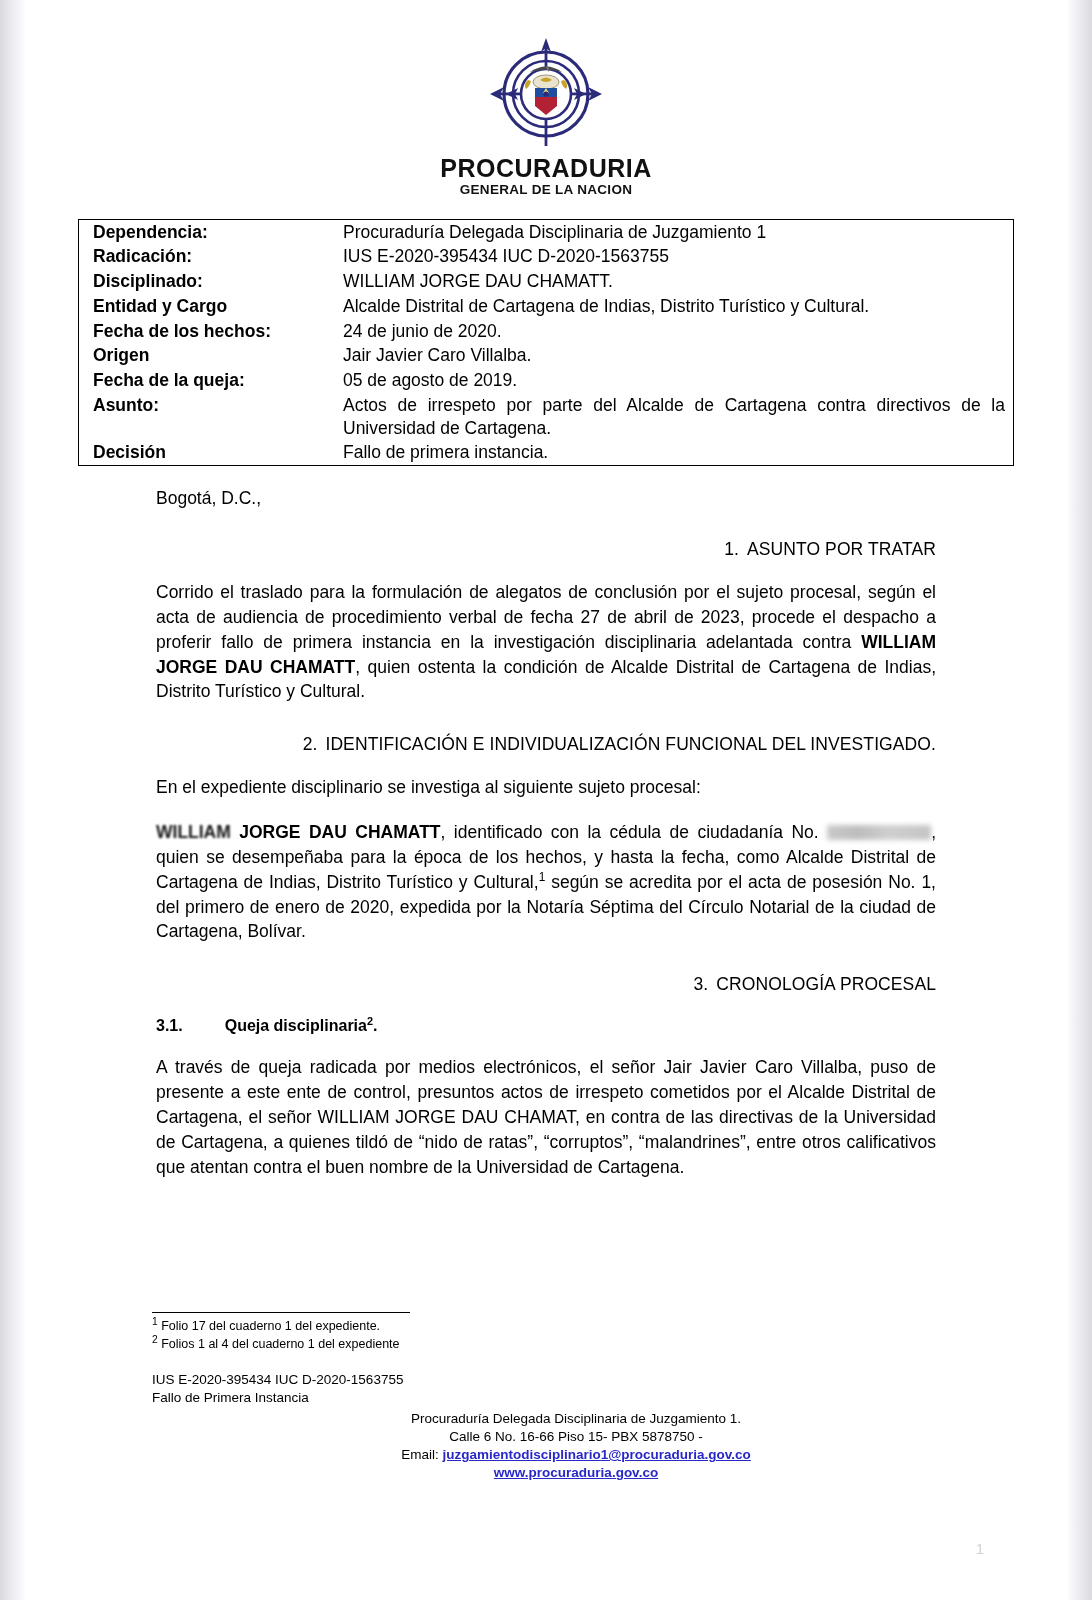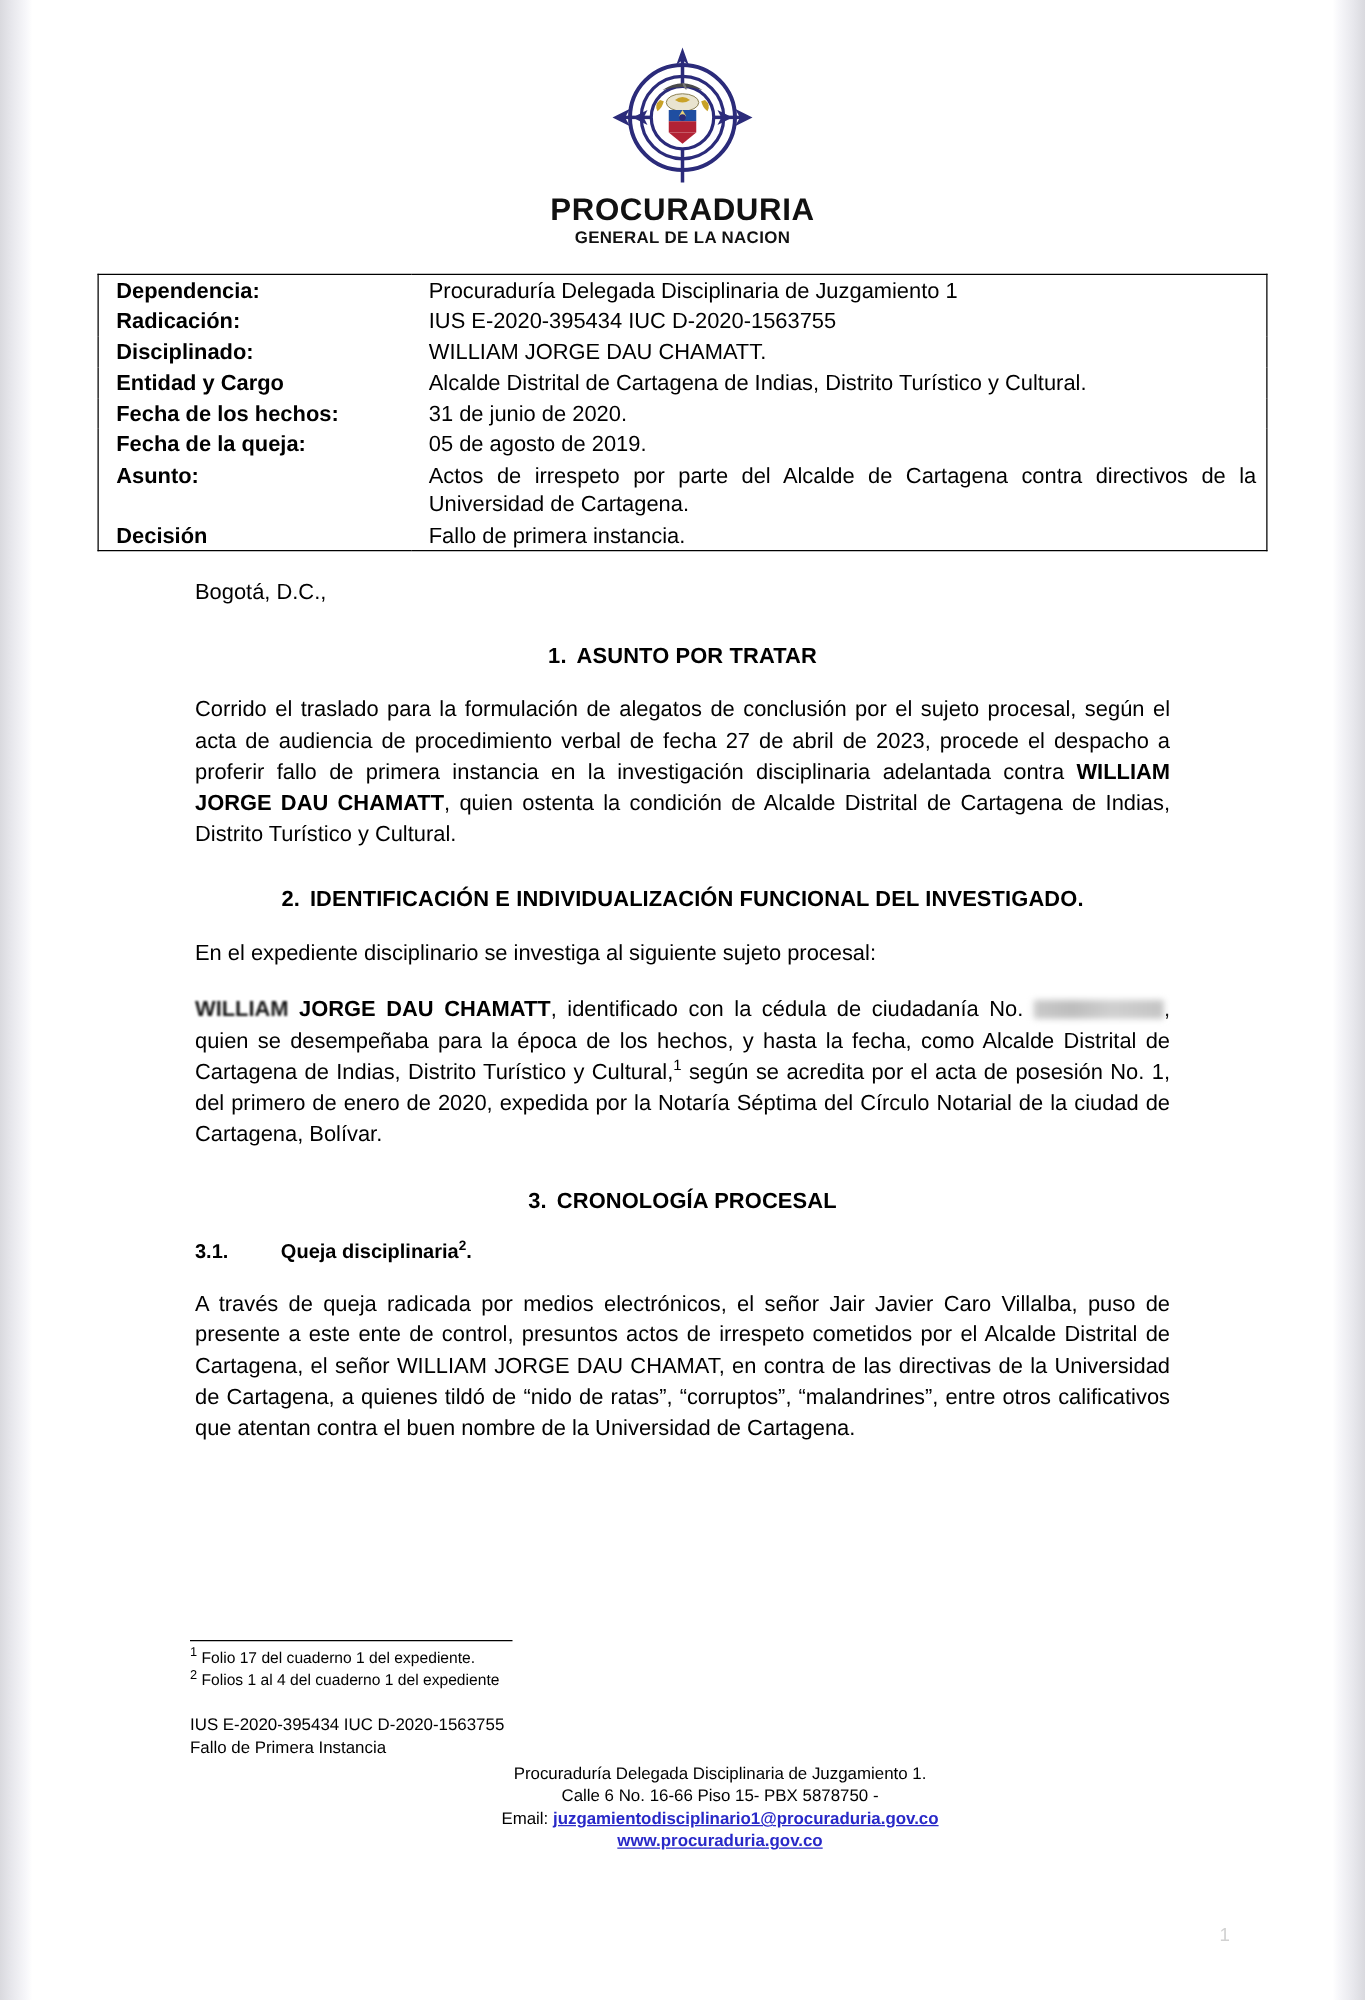--- a/index.html
+++ b/index.html
@@ -96,23 +96,23 @@
   .body-col {
     width: 780px;
     margin: 0 auto;
     font-size: 17.5px;
   }
   .city {
     margin-top: 22px;
     font-size: 17.5px;
   }
   h2.section {
-    text-align: center;
-    font-size: 17.5px;
-    font-weight: bold;
+    text-align: right;
+    font-size: 17.5px;
+    font-weight: normal;
     margin: 30px 0 0 0;
     letter-spacing: 0.1px;
   }
   h2.section .num { margin-right: 8px; }
   h3.subsection {
     font-size: 16px;
     font-weight: bold;
     margin: 22px 0 0 0;
   }
   h3.subsection .num { margin-right: 42px; }
@@ -254,21 +254,25 @@
       <tr>
         <td class="k">Disciplinado:</td>
         <td class="v">WILLIAM JORGE DAU CHAMATT.</td>
       </tr>
       <tr>
         <td class="k">Entidad y Cargo</td>
         <td class="v just">Alcalde Distrital de Cartagena de Indias, Distrito Turístico y Cultural.</td>
       </tr>
       <tr>
         <td class="k">Fecha de los hechos:</td>
-        <td class="v">31 de junio de 2020.</td>
+        <td class="v">24 de junio de 2020.</td>
+      </tr>
+      <tr>
+        <td class="k">Origen</td>
+        <td class="v">Jair Javier Caro Villalba.</td>
       </tr>
       <tr>
         <td class="k">Fecha de la queja:</td>
         <td class="v">05 de agosto de 2019.</td>
       </tr>
       <tr>
         <td class="k">Asunto:</td>
         <td class="v just">Actos de irrespeto por parte del Alcalde de Cartagena contra directivos de la Universidad de Cartagena.</td>
       </tr>
       <tr>

